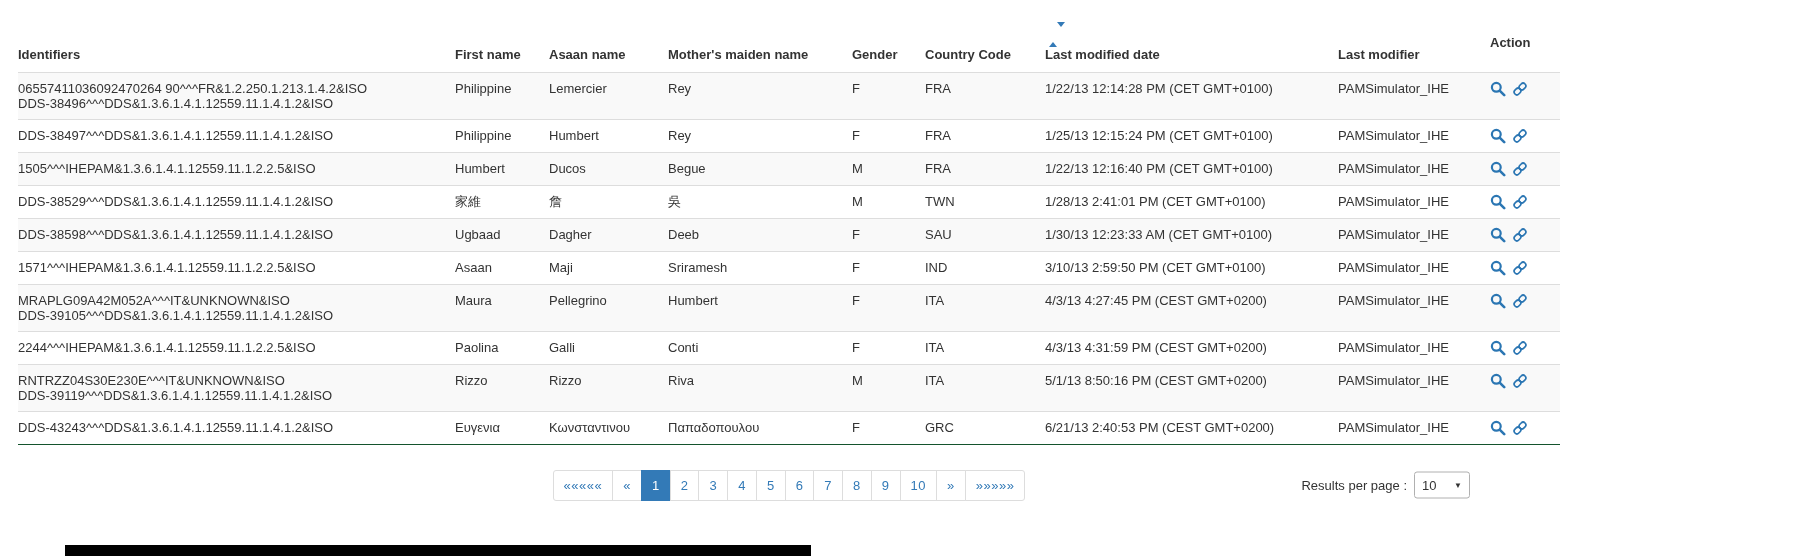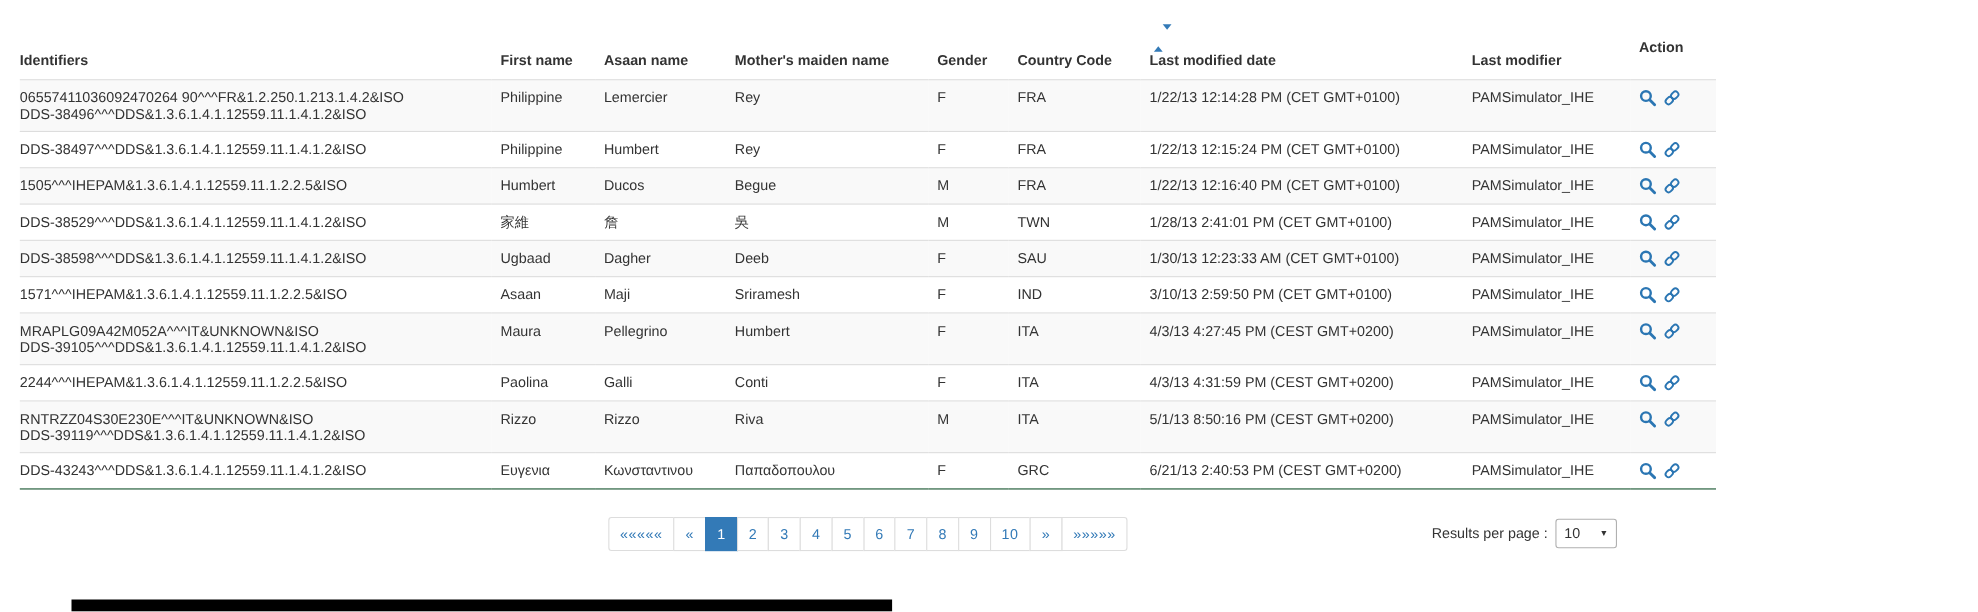--- a/index.html
+++ b/index.html
@@ -152,21 +152,21 @@
         </tr>
         <tr>
           <td>
             <div>DDS-38497^^^DDS&amp;1.3.6.1.4.1.12559.11.1.4.1.2&amp;ISO</div>
           </td>
           <td>Philippine</td>
           <td>Humbert</td>
           <td>Rey</td>
           <td>F</td>
           <td>FRA</td>
-          <td>1/22/13 12:15:24 PM (CET GMT+0100)</td>
+          <td>1/25/13 12:15:24 PM (CET GMT+0100)</td>
           <td>PAMSimulator_IHE</td>
           <td>
             <div class="action-cell-inner">
   <span class="icon-btn">
                 <svg width="16" height="16" viewBox="0 0 16 16">
     <circle cx="6.3" cy="6.3" r="4.4" fill="none" stroke="currentColor" stroke-width="2.2"></circle>
     <line x1="9.9" y1="9.9" x2="14.2" y2="14.2" stroke="currentColor" stroke-width="2.6" stroke-linecap="round"></line>
   </svg>
               </span>
 

